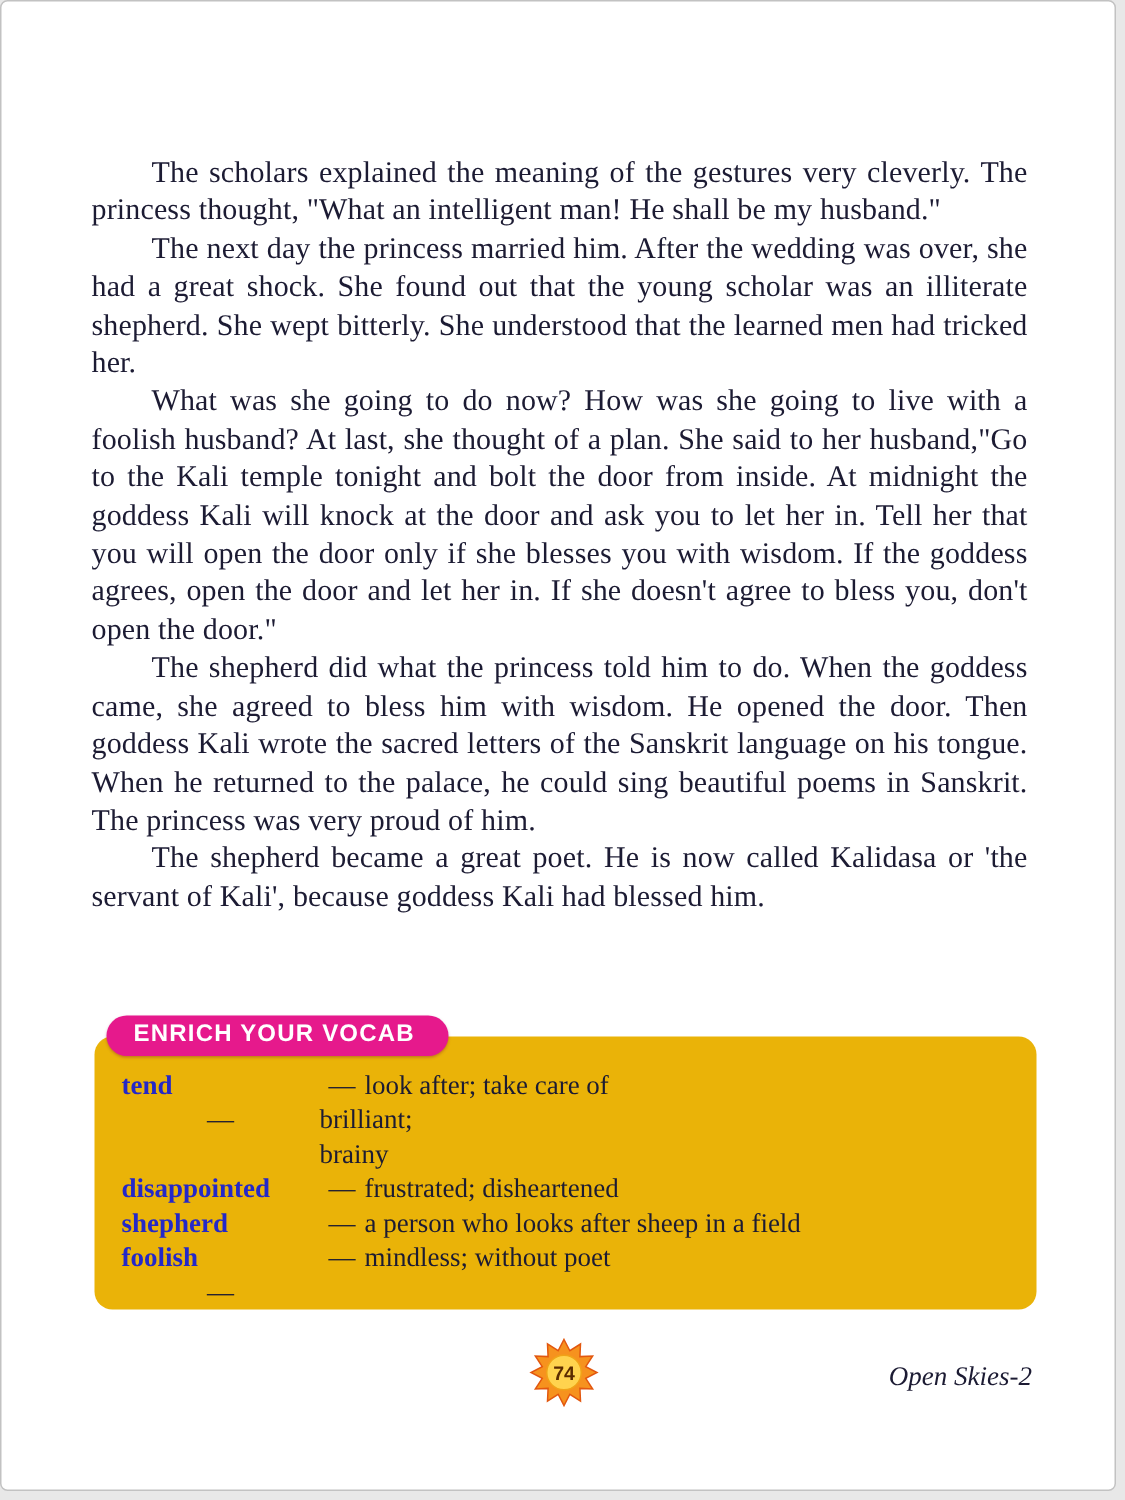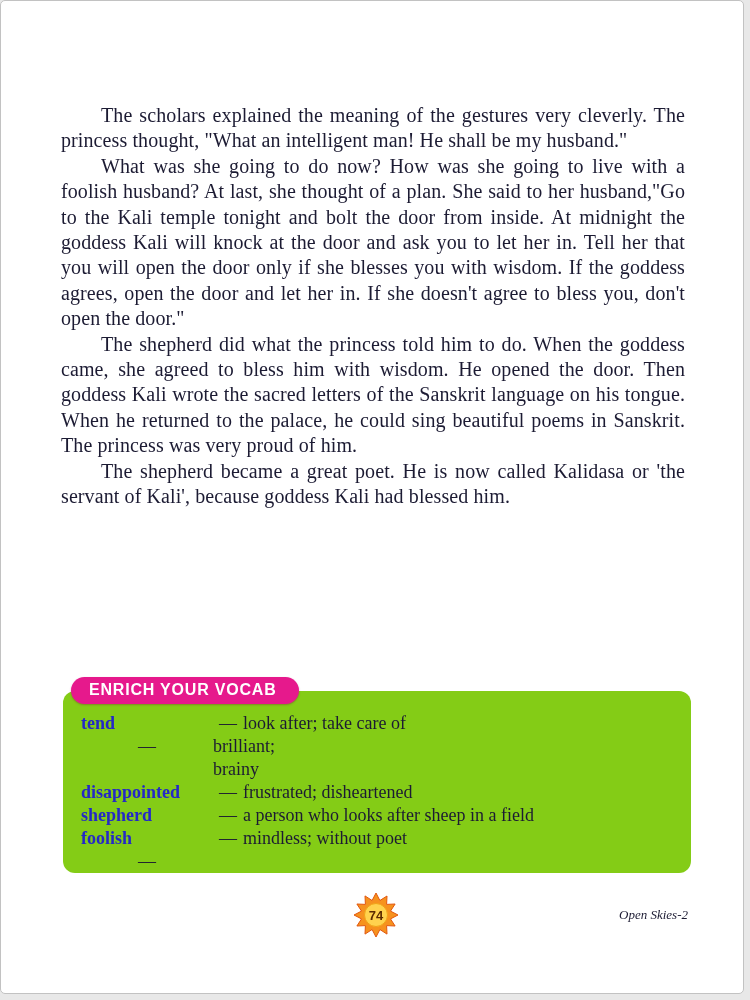--- a/index.html
+++ b/index.html
@@ -32,21 +32,21 @@
     text-indent: 40px;
     letter-spacing: 0.1px;
     color: #1c1b33;
   }
   .vocab-box {
     position: absolute;
     left: 62px;
     top: 690px;
     width: 628px;
     height: 182px;
-    background: #84cc16;
+    background: #eab308;
     border-radius: 12px;
   }
   .vocab-header {
     position: absolute;
     top: -14px;
     left: 8px;
     background: #e6198c;
     color: #ffffff;
     font-family: "Liberation Sans", sans-serif;
     font-weight: bold;
@@ -87,32 +87,33 @@
     left: 351px;
     top: 890px;
     width: 48px;
     height: 48px;
     text-align: right;
   }
   .book-title {
     position: absolute;
     right: 55px;
     top: 906px;
-    font-size: 13px;
+    font-size: 18px;
     font-style: italic;
     color: #1c1b33;
   }
 </style>
 </head>
 <body>
 
 <div class="page">
 
   <div class="story">
     <p>The scholars explained the meaning of the gestures very cleverly. The princess thought, "What an intelligent man! He shall be my husband."</p>
+    <p>The next day the princess married him. After the wedding was over, she had a great shock. She found out that the young scholar was an illiterate shepherd. She wept bitterly. She understood that the learned men had tricked her.</p>
     <p>What was she going to do now? How was she going to live with a foolish husband? At last, she thought of a plan. She said to her husband,"Go to the Kali temple tonight and bolt the door from inside. At midnight the goddess Kali will knock at the door and ask you to let her in. Tell her that you will open the door only if she blesses you with wisdom. If the goddess agrees, open the door and let her in. If she doesn't agree to bless you, don't open the door."</p>
     <p>The shepherd did what the princess told him to do. When the goddess came, she agreed to bless him with wisdom. He opened the door. Then goddess Kali wrote the sacred letters of the Sanskrit language on his tongue. When he returned to the palace, he could sing beautiful poems in Sanskrit. The princess was very proud of him.</p>
     <p>The shepherd became a great poet. He is now called Kalidasa or 'the servant of Kali', because goddess Kali had blessed him.</p>
   </div>
 
   <div class="vocab-box">
     <div class="vocab-header">ENRICH YOUR VOCAB</div>
     <div class="vocab-list">
       <div class="vocab-row">
         <span class="vocab-word">tend</span>

